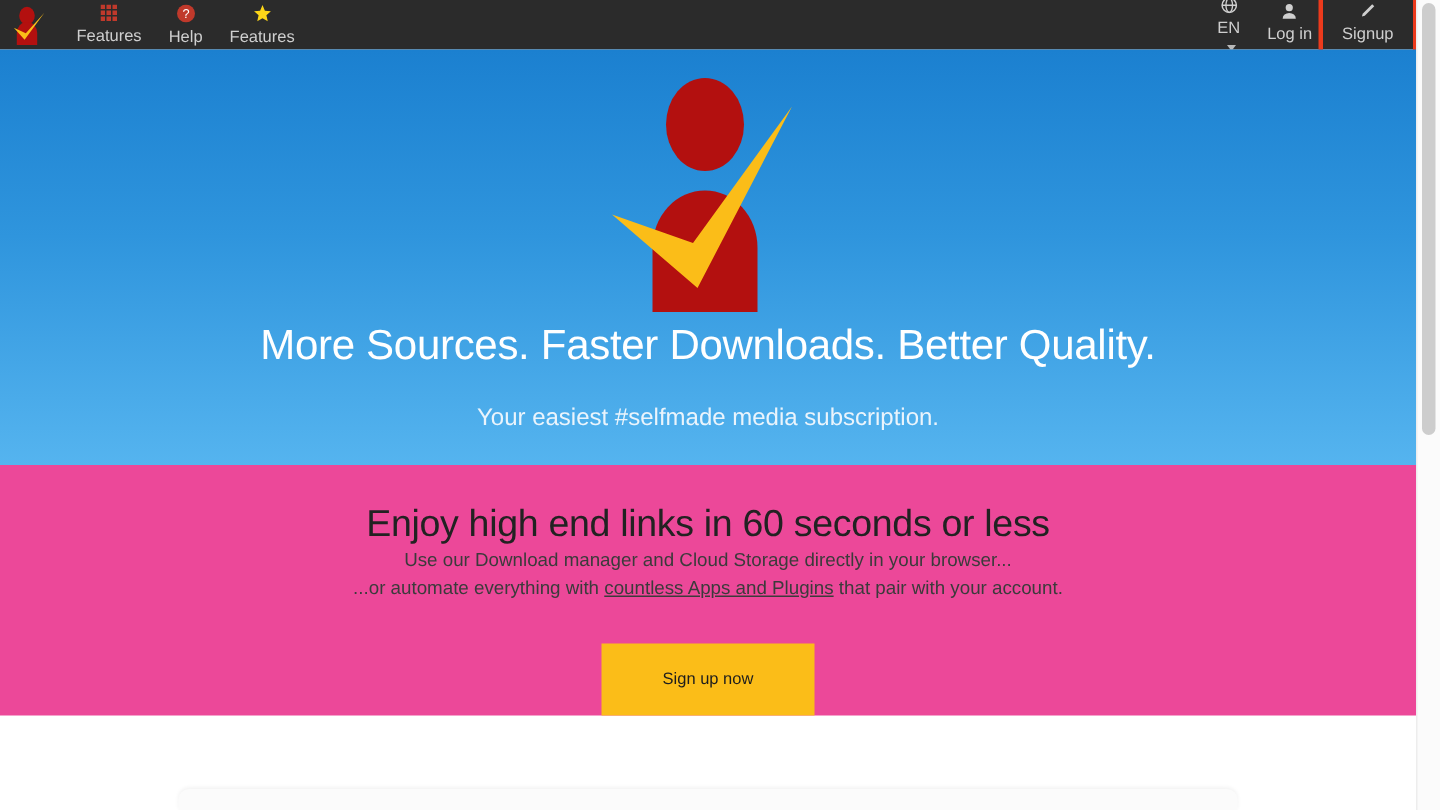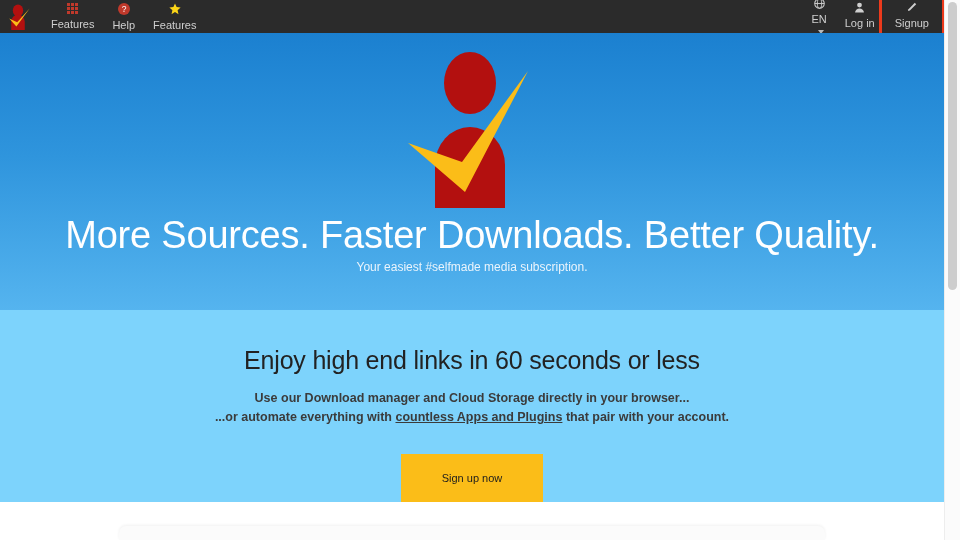--- a/index.html
+++ b/index.html
@@ -104,49 +104,47 @@
     flex-direction: column;
     align-items: center;
   }
   .hero-mark {
     margin-top: 12px;
     width: 150px;
     height: 163px;
   }
   .hero-title {
     color: #ffffff;
-    font-size: 38px;
+    font-size: 28px;
     font-weight: 400;
     letter-spacing: -0.2px;
     margin-top: 6px;
     text-align: center;
   }
   .hero-sub {
     color: #eaf4fc;
-    font-size: 12px;
-    margin-top: 3px;
+    font-size: 16px;
+    margin-top: 24px;
     text-align: right;
   }
 
   
   .main {
-    background: #7dd3fc;
-    padding-top: 36px;
+    background: #ec4899;
+    padding-top: 25px;
     text-align: center;
   }
   .main-title {
     font-size: 25px;
     color: #222222;
     font-weight: 400;
     letter-spacing: -0.2px;
   }
   .main-lines {
-    margin-top: 14px;
     line-height: 19px;
-    font-weight: bold;
   }
   .main-line {
     font-size: 12.5px;
     color: #3b3b3b;
   }
   .inline-link {
     color: #3b3b3b;
     text-decoration: underline;
     cursor: pointer;
   }

